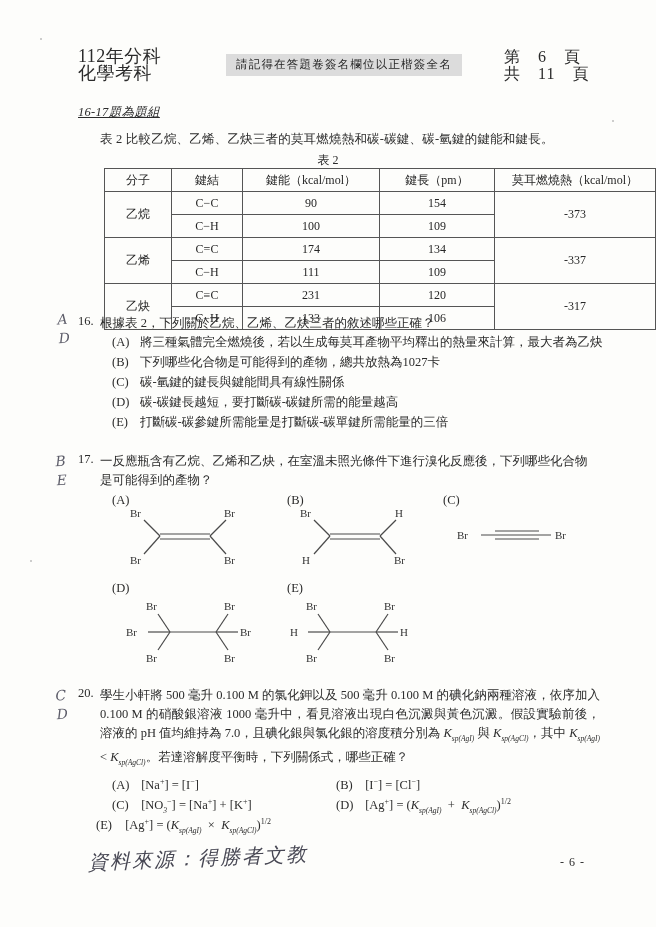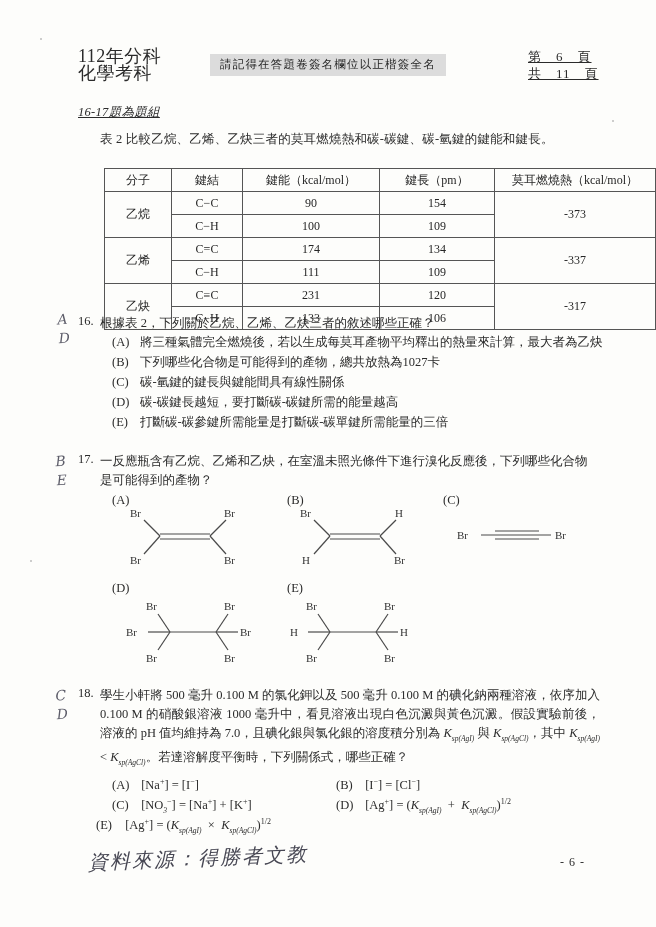--- a/index.html
+++ b/index.html
@@ -32,37 +32,36 @@
   .hdr-left {
     position: absolute;
     left: 78px;
     top: 0;
     font-size: 18px;
     line-height: 17px;
     letter-spacing: 0.5px;
   }
   .hdr-center {
     position: absolute;
-    left: 210px;
+    left: 226px;
     top: 6px;
     background: #dcdcdc;
     padding: 3px 10px 4px 10px;
     font-size: 11.5px;
     letter-spacing: 1.2px;
     font-family: "Liberation Serif", "DejaVu Serif", serif;
     color: #1f1f1f;
   }
   .hdr-right {
     position: absolute;
-    left: 528px;
+    left: 504px;
     top: 0;
-    font-size: 13px;
+    font-size: 16px;
     line-height: 17px;
     letter-spacing: 1px;
-    text-decoration: underline;
   }
   .hdr-right .row { white-space: pre; }
 
   
   .group-label {
     position: absolute;
     left: 78px;
     top: 104px;
     font-size: 12.5px;
     text-decoration: underline;
@@ -222,20 +221,21 @@
     <div class="hdr-center">請記得在答題卷簽名欄位以正楷簽全名</div>
     <div class="hdr-right">
       <div class="row">第　6　頁</div>
       <div class="row">共　11　頁</div>
     </div>
   </div>
 
   <div class="group-label">16-17題為題組</div>
 
   <div class="tbl-intro">表 2 比較乙烷、乙烯、乙炔三者的莫耳燃燒熱和碳-碳鍵、碳-氫鍵的鍵能和鍵長。</div>
+  <div class="tbl-caption">表 2</div>
 
   <table class="bondtbl">
     <thead>
       <tr>
         <th class="c-mol">分子</th>
         <th class="c-bond">鍵結</th>
         <th class="c-be">鍵能（kcal/mol）</th>
         <th class="c-bl">鍵長（pm）</th>
         <th class="c-heat">莫耳燃燒熱（kcal/mol）</th>
       </tr>
@@ -402,21 +402,21 @@
       <text x="106" y="18">Br</text>
       <text x="106" y="70">Br</text>
     </svg>
   </div>
 
   <div class="marginnote" style="left:56px; top:686px;">
     <div>C</div>
     <div>D</div>
   </div>
 
-  <div class="q-num" style="top:686px;">18.</div>
+  <div class="q-num" style="top:686px;">20.</div>
   <div class="q-stem" style="top:686px; width:500px; text-align:justify;">
     學生小軒將 500 毫升 0.100 M 的氯化鉀以及 500 毫升 0.100 M 的碘化鈉兩種溶液，依序加入 0.100 M 的硝酸銀溶液 1000 毫升中，看見溶液出現白色沉澱與黃色沉澱。假設實驗前後，溶液的 pH 值均維持為 7.0，且碘化銀與氯化銀的溶度積分別為 <i class="var">K</i><sub class="tiny">sp(AgI)</sub> 與 <i class="var">K</i><sub class="tiny">sp(AgCl)</sub>，其中 <i class="var">K</i><sub class="tiny">sp(AgI)</sub> &lt; <i class="var">K</i><sub class="tiny">sp(AgCl)</sub>。若達溶解度平衡時，下列關係式，哪些正確？
   </div>
 
   <div class="fopt" style="left:112px; top:777px;">
     <span class="key">(A)</span>
     <span>[Na<sup class="tiny">+</sup>] = [I<sup class="tiny">−</sup>]</span>
   </div>
   <div class="fopt" style="left:336px; top:777px;">
     <span class="key">(B)</span>

